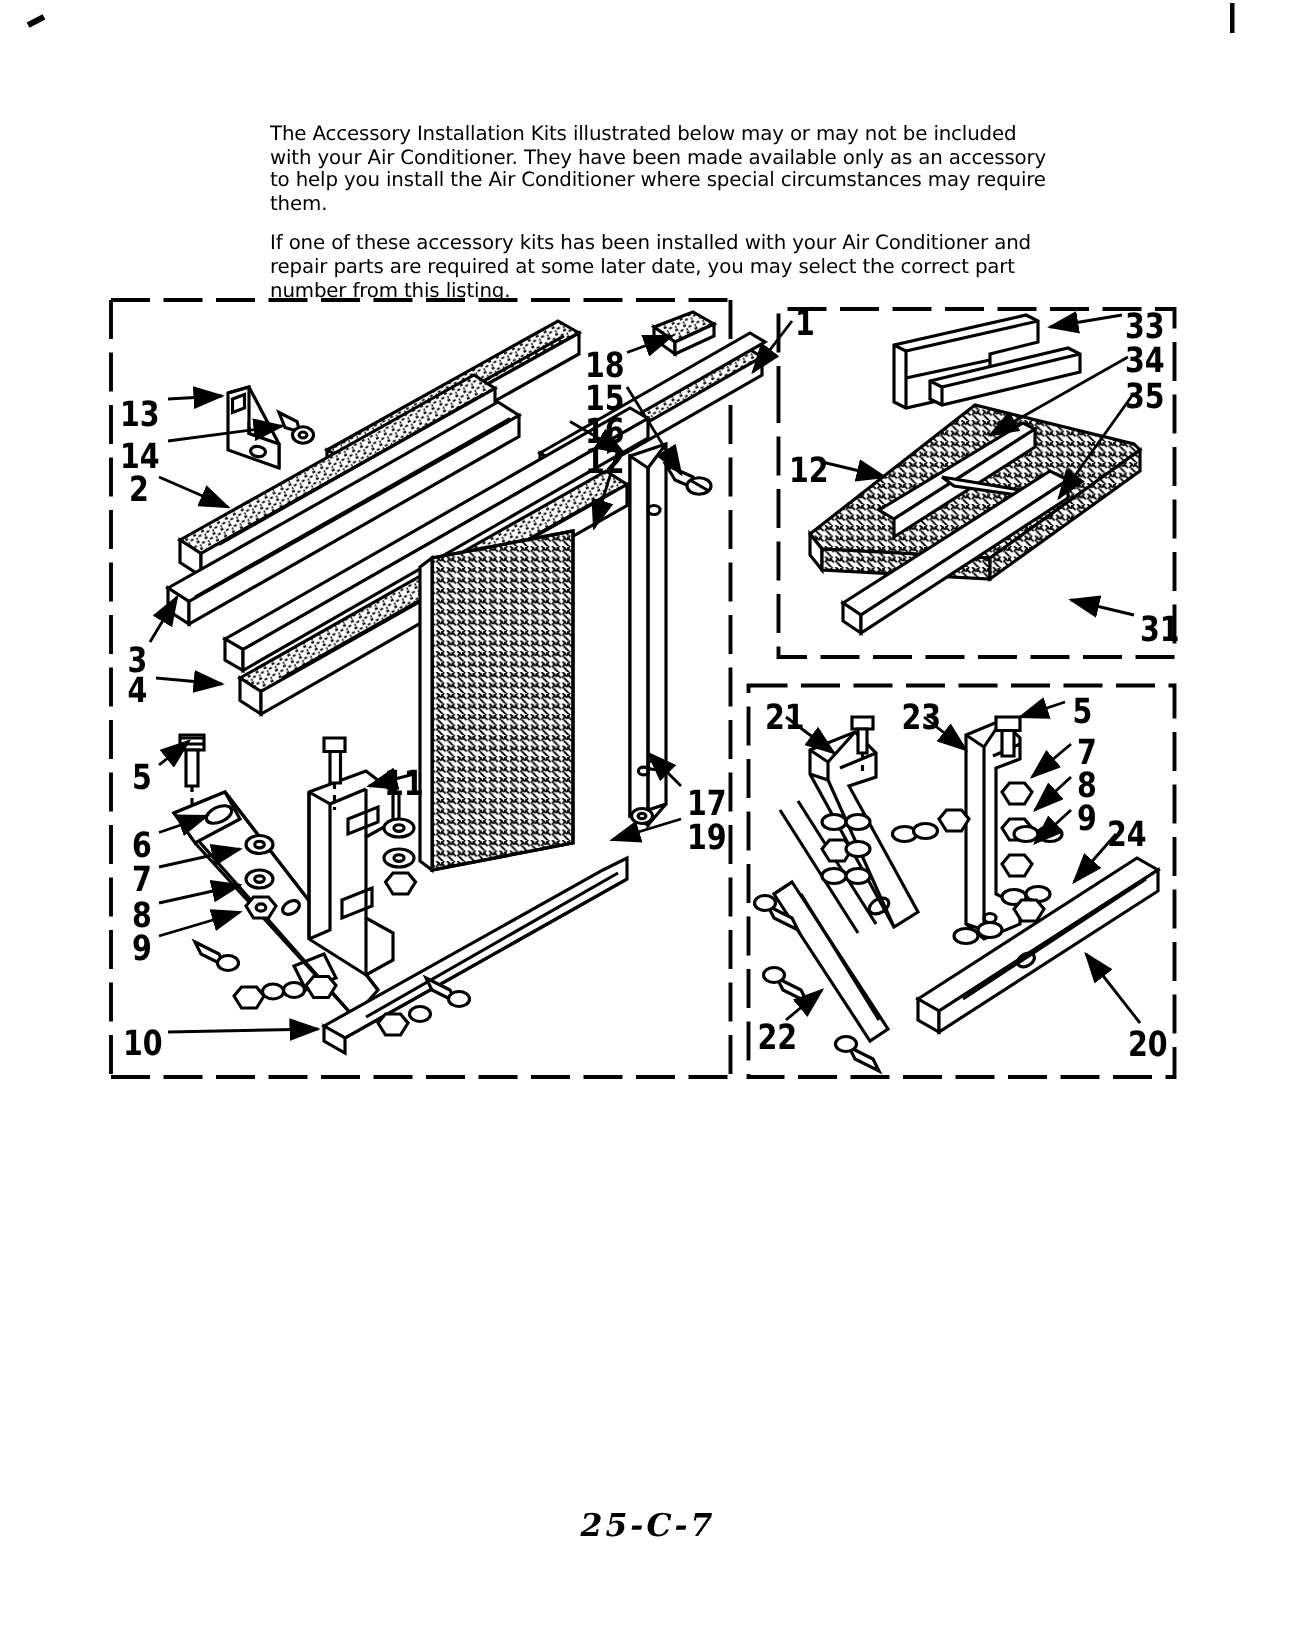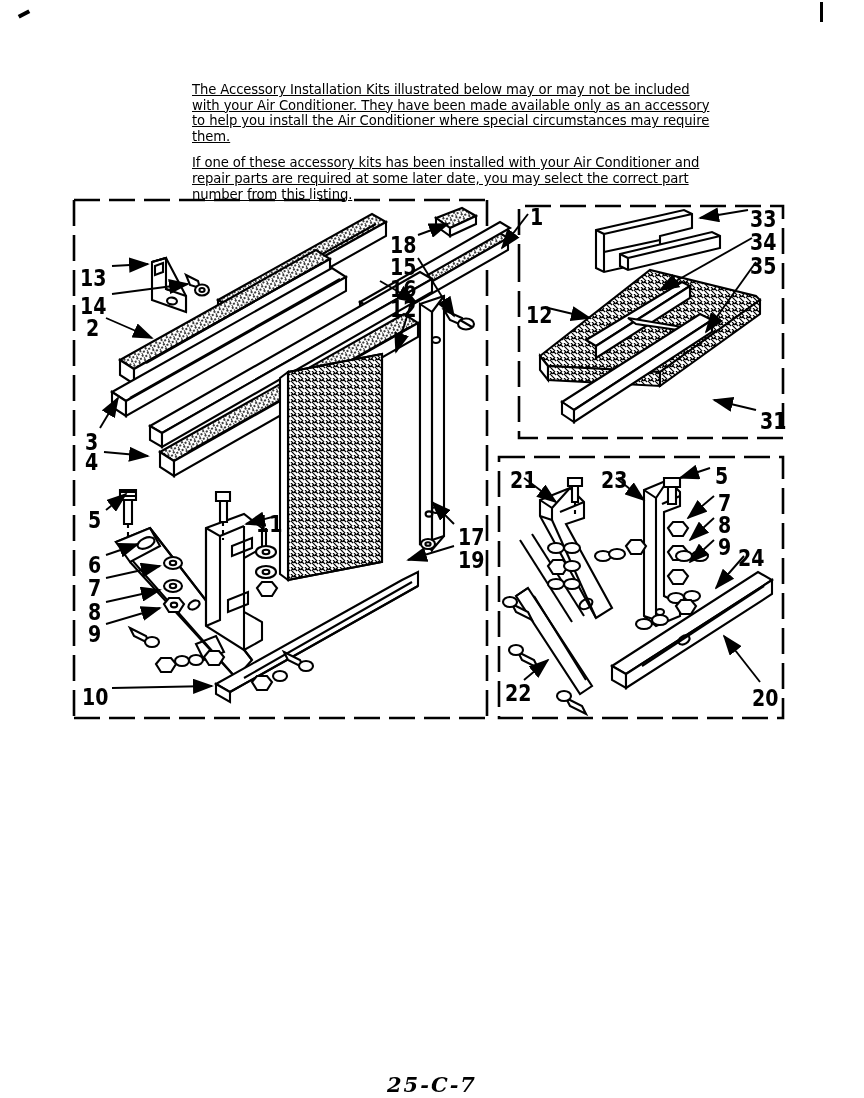--- a/index.html
+++ b/index.html
@@ -17,21 +17,21 @@
     font-family:"DejaVu Sans", sans-serif;
     font-weight:bold;font-size:27px;letter-spacing:1.1px;
     transform:scaleY(1.18);transform-origin:center top;
   }
   #subtitle{
     margin-top:11px;
     font-family:"DejaVu Sans", sans-serif;
     font-weight:bold;font-size:14px;letter-spacing:.2px;
     transform:scaleY(1.12);transform-origin:center top;
   }
-  #intro{position:absolute;left:192px;top:82px;width:520px;text-decoration:underline;}
+  #intro{position:absolute;left:180px;top:82px;width:520px;}
   #intro p{
     margin:0 0 11px 0;
     font-family:"DejaVu Sans", sans-serif;
     font-size:13.2px;line-height:15.6px;font-weight:500;
     text-align:left;letter-spacing:-.1px;
   }
   #intro p:last-child{margin-bottom:4px;}
 
   
   #diagram{position:absolute;left:0;top:0;width:864px;height:1098px;}
@@ -41,21 +41,21 @@
   .callout{
     position:absolute;
     font-family:"DejaVu Sans", sans-serif;
     font-weight:bold;font-size:19px;line-height:19px;
     transform:scaleY(1.22);transform-origin:left top;
     white-space:nowrap;
   }
 
   
   #footer{
-    position:absolute;left:0;top:1072px;width:864px;text-align:center;
+    position:absolute;left:0;top:1004px;width:864px;text-align:center;
     font-family:"DejaVu Serif", serif;
     font-style:italic;font-weight:bold;font-size:21px;letter-spacing:2px;
   }
   .artifact{position:absolute;background:#000;}
 </style>
 </head>
 <body>
 
 <div class="page">
 

